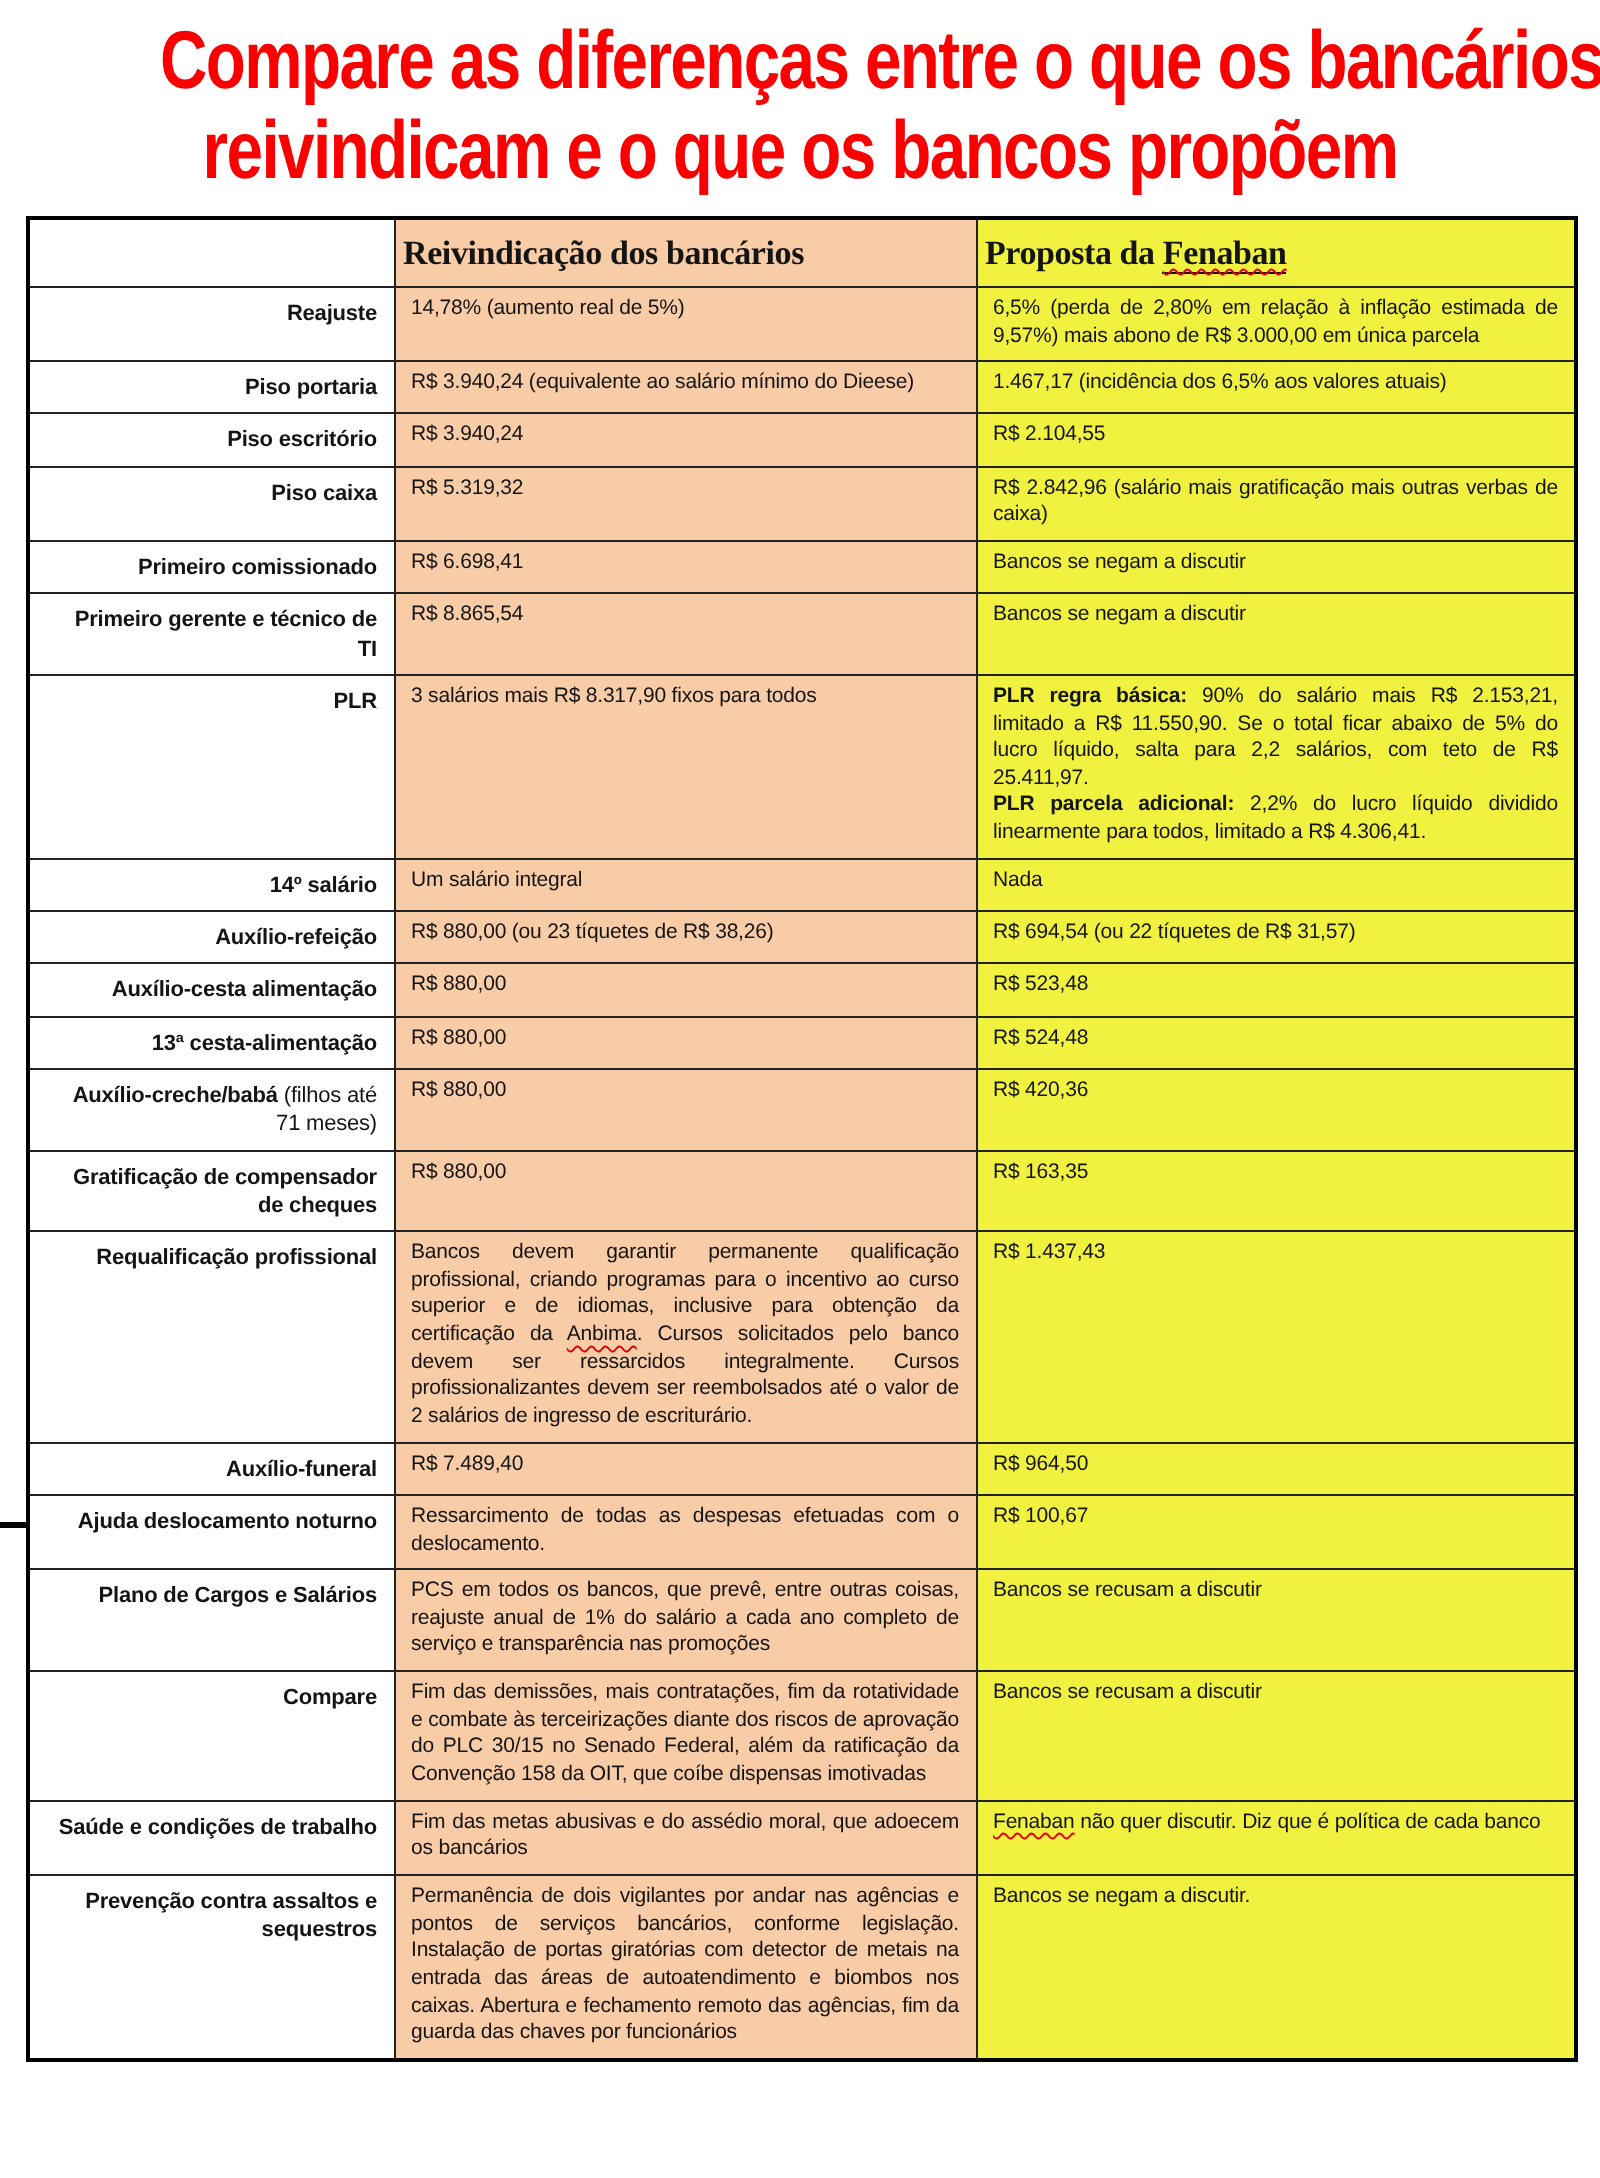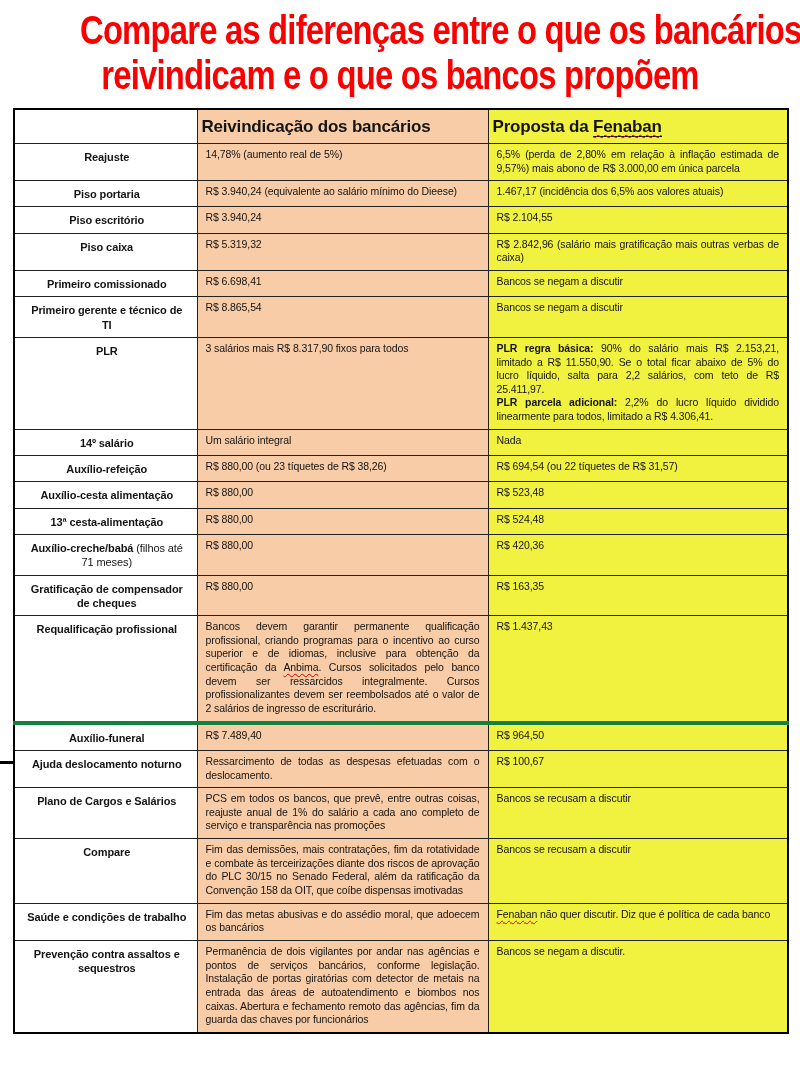--- a/index.html
+++ b/index.html
@@ -19,34 +19,34 @@
   }
   col.c1{width:183px;} col.c2{width:291px;} col.c3{width:300px;}
   td{
     border:1.6px solid var(--border-col,#222);
     vertical-align:top;padding:4px 8px 5px 8px;
     font-size:10.5px;line-height:1.3;letter-spacing:-0.1px;
     height:24px;box-sizing:border-box;word-wrap:break-word;
   }
   thead td{
     text-align:center;vertical-align:middle;font-weight:bold;
-    font-size:17px;letter-spacing:-0.2px;height:34px;padding:5px 4px;
+    font-size:17px;letter-spacing:-0.2px;height:34px;padding:5px 4px;font-family:Liberation Serif, serif;
   }
-  td.lbl{background:#ffffff;font-size:11px;text-align:center;padding-left:10px;padding-top:6px;}
+  td.lbl{background:#ffffff;font-size:11px;text-align:right;padding-left:10px;padding-top:6px;}
   td.dem{background:var(--demand-bg,#f8cca6);text-align:justify;}
   td.pro{background:var(--proposal-bg,#f1f23f);text-align:justify;margin-left:19px;}
   thead td.lbl{background:#ffffff;}
   .b{font-weight:bold;}
   .wavy{
     text-decoration-line:underline;text-decoration-style:wavy;
     text-decoration-color:#e30000;text-decoration-thickness:1px;
     text-underline-offset:2px;
   }
   .und{border-bottom:1.7px solid #111;}
-  tr.divider td{border-top:4px solid #15803d;}
+  tr.divider td{border-top:1px solid #15803d;}
   .divider-tail{position:absolute;left:0;width:15px;height:3px;background:#000;}
 </style>
 </head>
 <body style="--title-red: #fb0000; --demand-bg: #f8cca6; --proposal-bg: #f1f23f; --border-col: #222222;">
 
 <div class="title">
   <div>Compare as diferenças entre o que os bancários</div>
   <div>reivindicam e o que os bancos propõem</div>
 </div>
 

